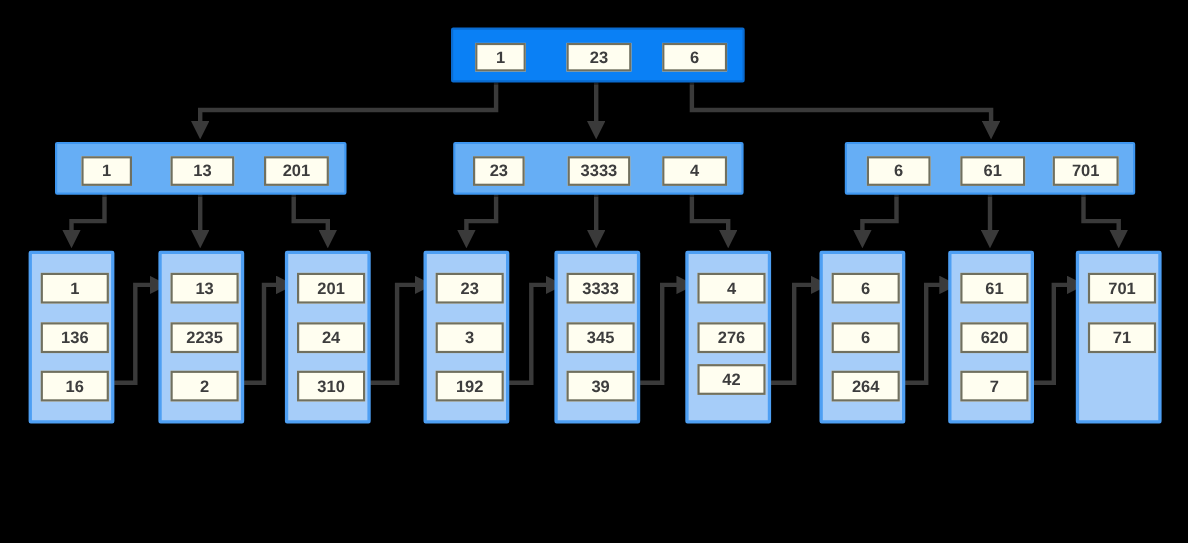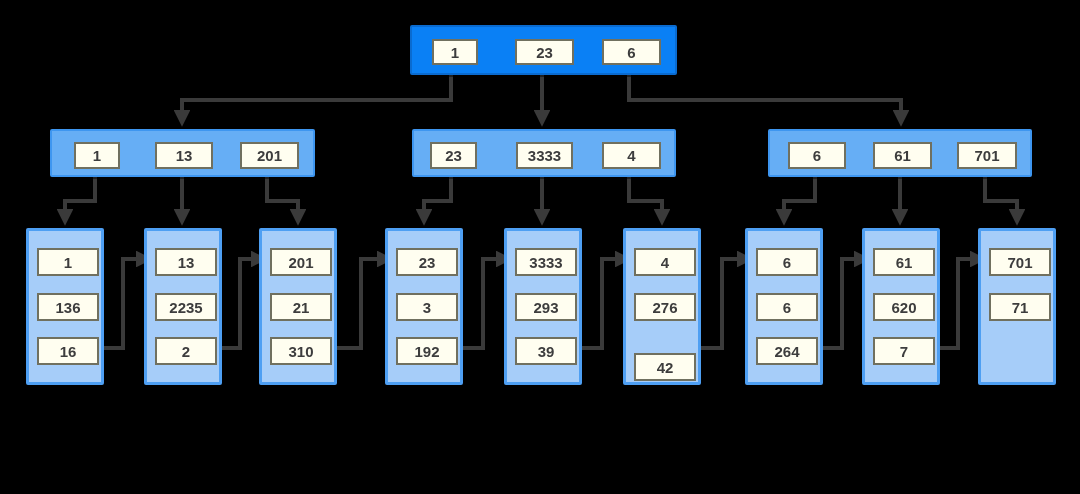--- a/index.html
+++ b/index.html
@@ -125,37 +125,37 @@
     <div class="cell" style="top:62px">136</div>
     <div class="cell" style="top:106px">16</div>
   </div>
   <div class="node leaf" style="left:144px">
     <div class="cell" style="top:17px">13</div>
     <div class="cell" style="top:62px">2235</div>
     <div class="cell" style="top:106px">2</div>
   </div>
   <div class="node leaf" style="left:259px">
     <div class="cell" style="top:17px">201</div>
-    <div class="cell" style="top:62px">21</div>
+    <div class="cell" style="top:62px">24</div>
     <div class="cell" style="top:106px">310</div>
   </div>
   <div class="node leaf" style="left:385px">
     <div class="cell" style="top:17px">23</div>
     <div class="cell" style="top:62px">3</div>
     <div class="cell" style="top:106px">192</div>
   </div>
   <div class="node leaf" style="left:504px">
     <div class="cell" style="top:17px">3333</div>
-    <div class="cell" style="top:62px">293</div>
+    <div class="cell" style="top:62px">345</div>
     <div class="cell" style="top:106px">39</div>
   </div>
   <div class="node leaf" style="left:623px">
     <div class="cell" style="top:17px">4</div>
     <div class="cell" style="top:62px">276</div>
-    <div class="cell" style="top:122px">42</div>
+    <div class="cell" style="top:100px">42</div>
   </div>
   <div class="node leaf" style="left:745px">
     <div class="cell" style="top:17px">6</div>
     <div class="cell" style="top:62px">6</div>
     <div class="cell" style="top:106px">264</div>
   </div>
   <div class="node leaf" style="left:862px">
     <div class="cell" style="top:17px">61</div>
     <div class="cell" style="top:62px">620</div>
     <div class="cell" style="top:106px">7</div>

